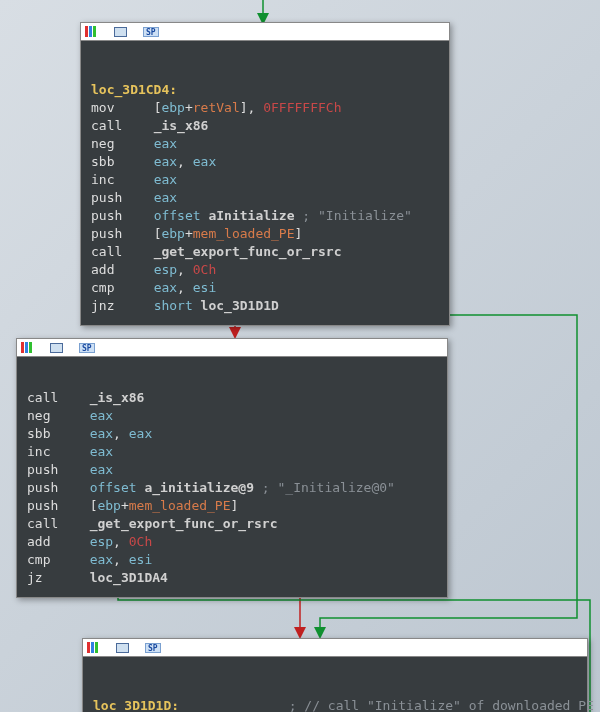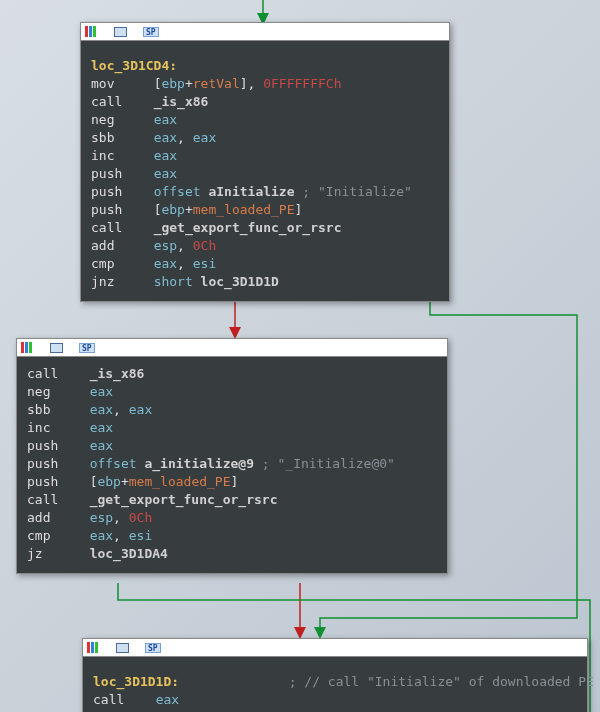--- a/index.html
+++ b/index.html
@@ -62,20 +62,21 @@
       height: 10px;
       line-height: 10px;
       border: 1px solid #7aa0d0;
     }
     .code {
       padding: 8px 10px 10px 10px;
       font-size: 13px;
       line-height: 18px;
       color: #dedede;
       white-space: pre;
+      margin-top: 24px;
     }
     .lbl { color: #e6c35c; font-weight: bold; }
     .mnem { color: #dedede; }
     .reg { color: #7fbcd2; }
     .mem-br { color: #dedede; }
     .mem-reg { color: #7fbcd2; }
     .mem-var { color: #d87b4a; }
     .imm { color: #c84848; }
     .func { color: #d0d0d0; font-weight: bold; }
     .cmt { color: #8a9096; }

